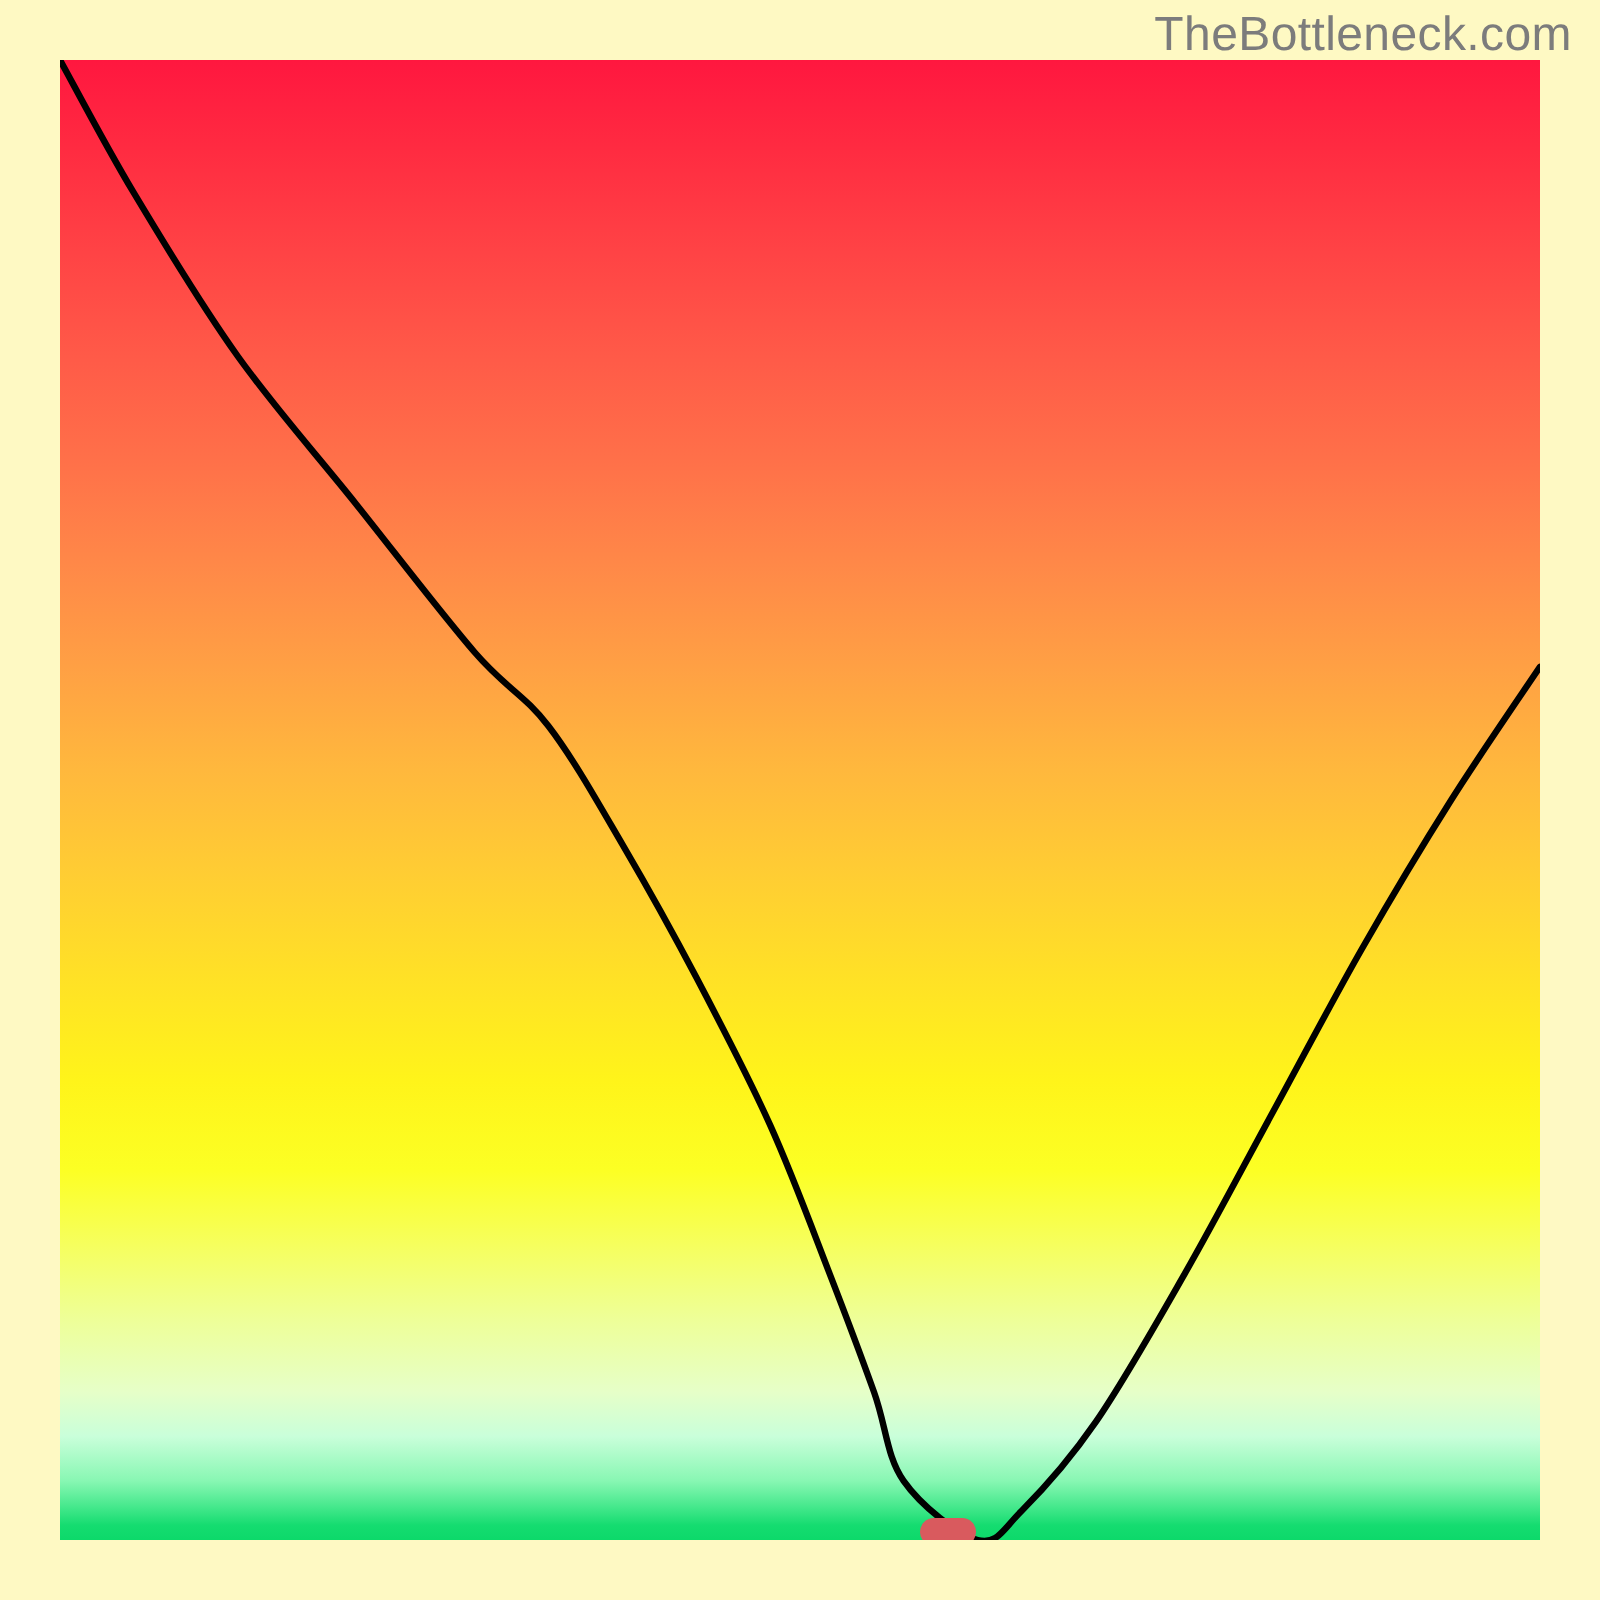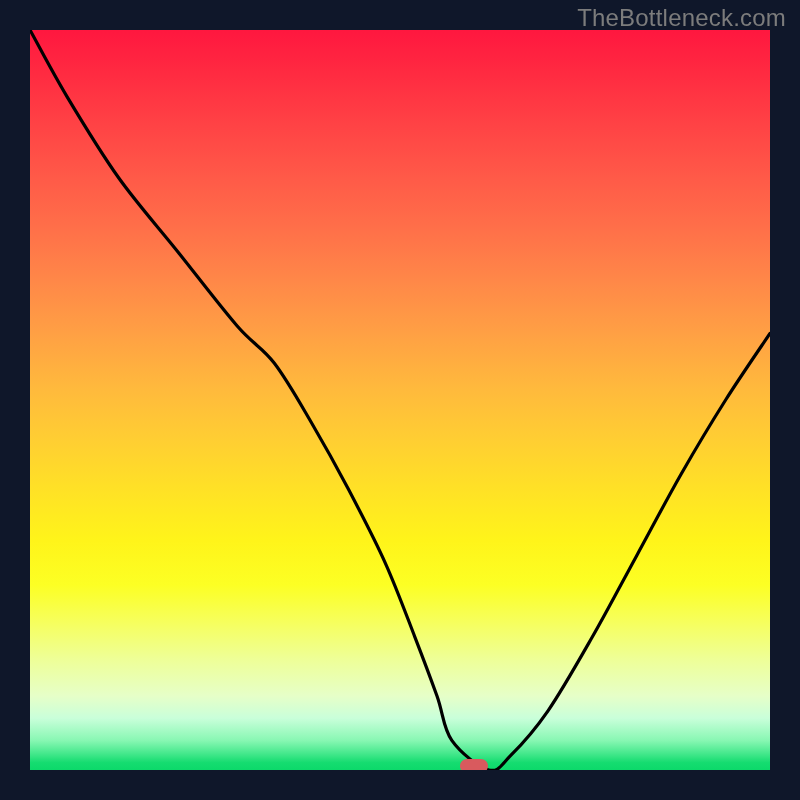--- a/index.html
+++ b/index.html
@@ -8,21 +8,21 @@
     width: 800px;
     height: 800px;
     background: #000;
     overflow: hidden;
     font-family: Arial, Helvetica, sans-serif;
   }
   .frame {
     position: relative;
     width: 800px;
     height: 800px;
-    background: #0f172a;
+    background: #fef9c3;
   }
   .watermark {
     position: absolute;
     top: 4px;
     right: 14px;
     color: #7c7c7c;
     font-size: 24px;
     font-weight: 500;
     letter-spacing: 0.2px;
     z-index: 10;

